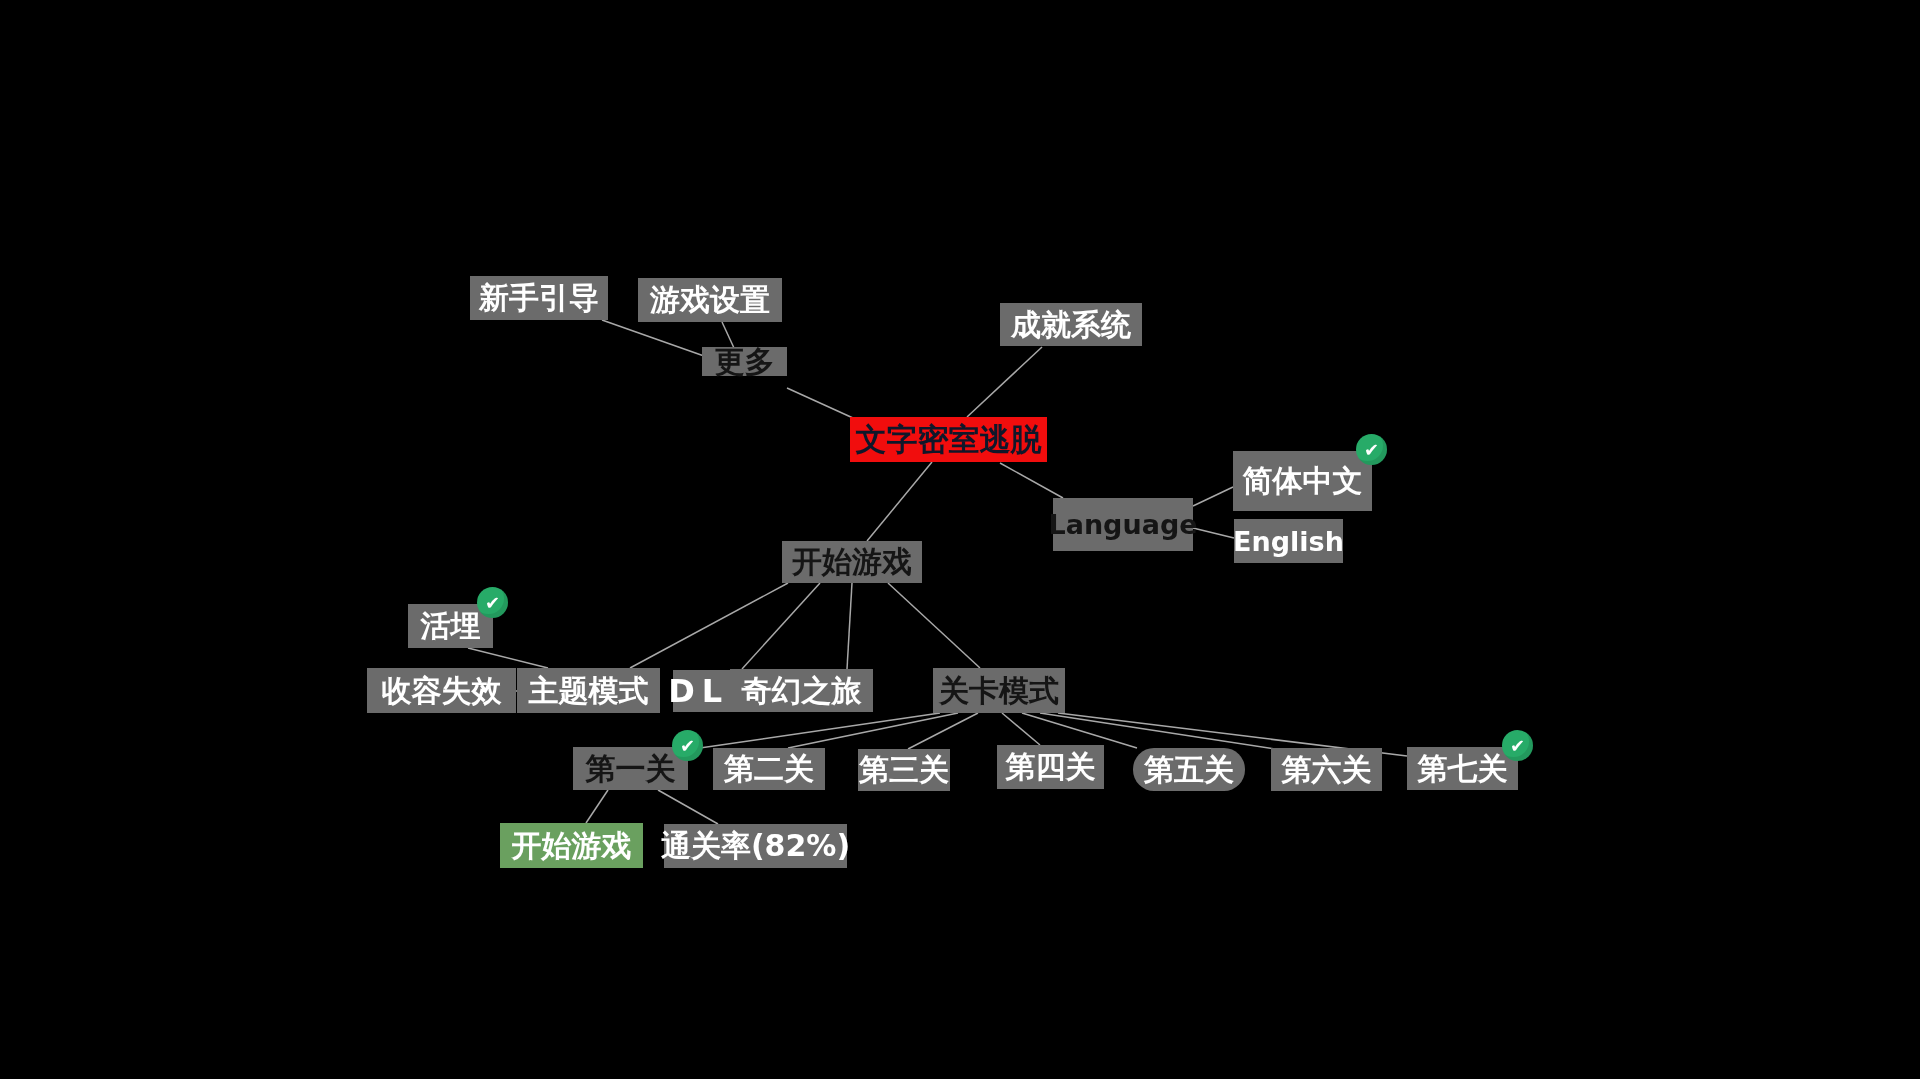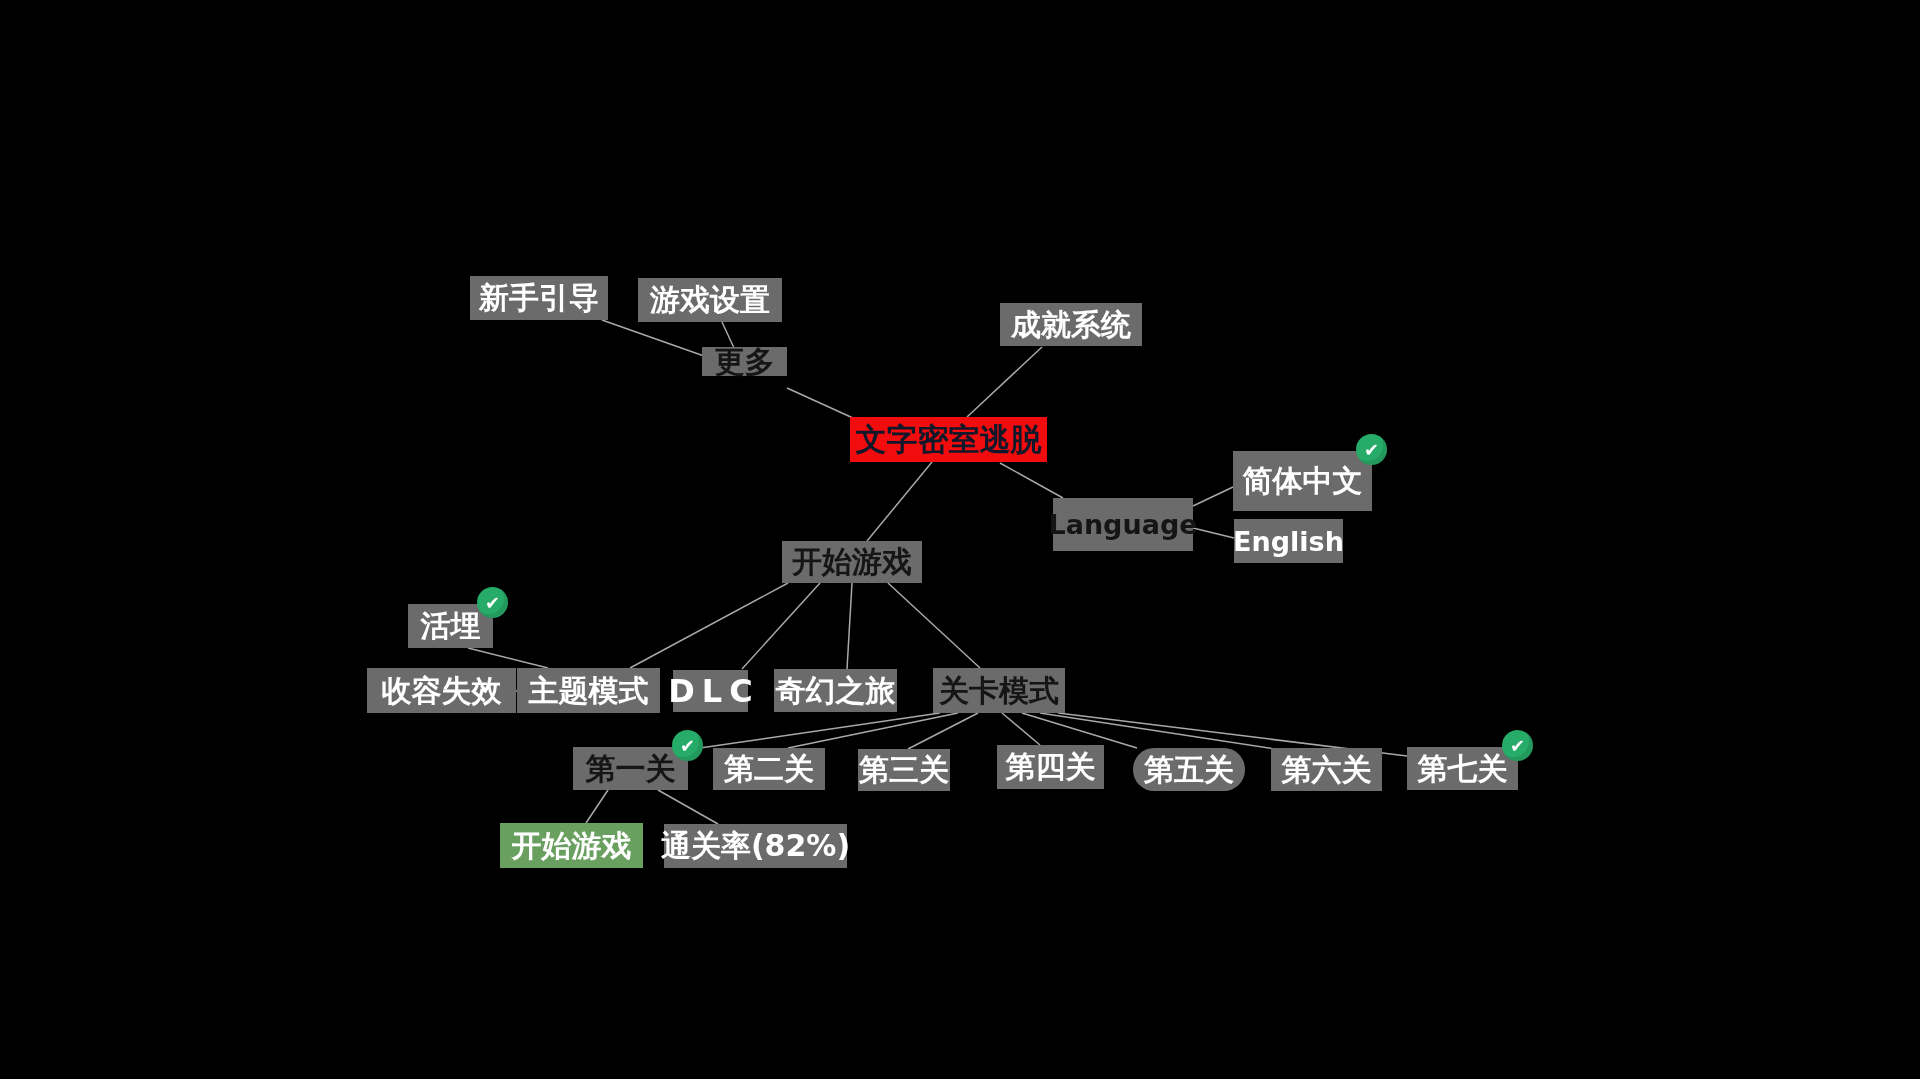--- a/index.html
+++ b/index.html
@@ -124,21 +124,21 @@
     <span>活埋</span>
     <span class="check">✔</span>
   </div>
 
   <div class="node" style="left:367px; top:668px; width:149px; height:45px;">收容失效</div>
 
   <div class="node" style="left:517px; top:668px; width:143px; height:45px;">主题模式</div>
 
   <div class="node dlc" style="left:673px; top:670px; width:75px; height:42px;">DLC</div>
 
-  <div class="node" style="left:774px; top:669px; width:123px; height:43px;">奇幻之旅</div>
+  <div class="node" style="left:730px; top:669px; width:143px; height:43px;">奇幻之旅</div>
 
   <div class="node dark-text" style="left:933px; top:668px; width:132px; height:45px;">关卡模式</div>
 
   <div class="node dark-text" style="left:573px; top:747px; width:115px; height:43px;">
     <span>第一关</span>
     <span class="check">✔</span>
   </div>
 
   <div class="node" style="left:713px; top:748px; width:112px; height:42px;">第二关</div>
 

